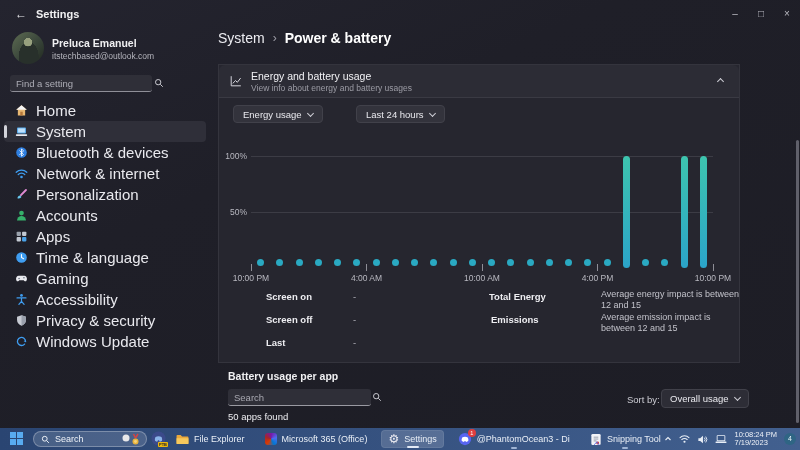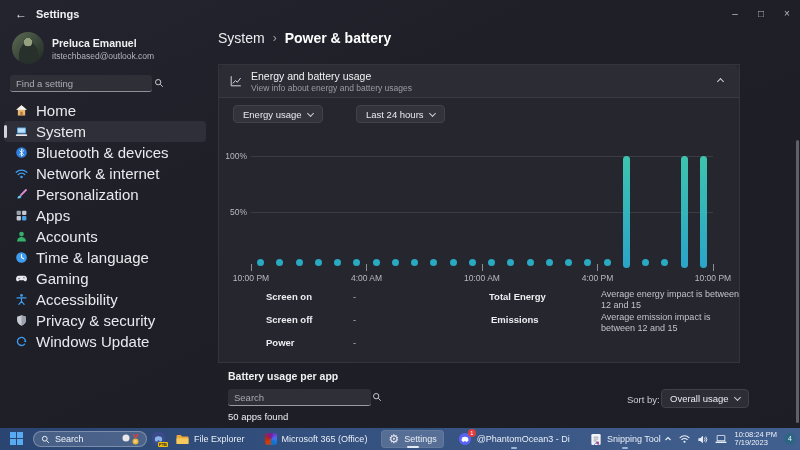--- a/index.html
+++ b/index.html
@@ -168,36 +168,36 @@
           <svg viewBox="0 0 16 16" width="13" height="13">
             <path d="M13.5 2.5l-6.2 6.2" stroke="#e08ad2" stroke-width="2.4" stroke-linecap="round"></path>
             <path d="M6.2 9.2c-1.8 0-2.8 1.2-3.2 3.4 1.4.6 4.4.4 4.9-1.7z" fill="#69c8f0"></path>
           </svg>
         </span>
       <span class="lbl">Personalization</span>
     </div>
     <div class="nav-item">
       <span class="ico">
           <svg viewBox="0 0 16 16" width="13" height="13">
+            <circle cx="8" cy="5" r="2.9" fill="#35b06a"></circle>
+            <path d="M2.5 14a5.5 5.5 0 0111 0z" fill="#35b06a"></path>
+          </svg>
+        </span>
+      <span class="lbl">Accounts</span>
+    </div>
+    <div class="nav-item">
+      <span class="ico">
+          <svg viewBox="0 0 16 16" width="13" height="13">
             <rect x="2" y="2" width="5.3" height="5.3" rx="1" fill="#9aa2ad"></rect>
             <rect x="8.7" y="2" width="5.3" height="5.3" rx="1" fill="#c3c9d2"></rect>
             <rect x="2" y="8.7" width="5.3" height="5.3" rx="1" fill="#c3c9d2"></rect>
             <rect x="8.7" y="8.7" width="5.3" height="5.3" rx="1" fill="#4aa3ea"></rect>
           </svg>
         </span>
       <span class="lbl">Apps</span>
-    </div>
-    <div class="nav-item">
-      <span class="ico">
-          <svg viewBox="0 0 16 16" width="13" height="13">
-            <circle cx="8" cy="5" r="2.9" fill="#35b06a"></circle>
-            <path d="M2.5 14a5.5 5.5 0 0111 0z" fill="#35b06a"></path>
-          </svg>
-        </span>
-      <span class="lbl">Accounts</span>
     </div>
     <div class="nav-item">
       <span class="ico">
           <svg viewBox="0 0 16 16" width="13" height="13">
             <circle cx="8" cy="8" r="6.5" fill="#3f9df0"></circle>
             <path d="M8 4.2V8l2.6 1.6" stroke="#fff" stroke-width="1.3" fill="none" stroke-linecap="round"></path>
           </svg>
         </span>
       <span class="lbl">Time &amp; language</span>
     </div>
@@ -307,21 +307,21 @@
         <div class="xlabel" style="left: 100%;">10:00 PM</div>
       </div>
   <div class="ylabel" style="top: 10px;">100%</div>
       <div class="ylabel" style="top: 66px;">50%</div>
     </div>
 
   <div class="stat-lbl" style="left:47px;top:226px;">Screen on</div>
   <div class="stat-dash" style="left:134px;top:226px;">-</div>
   <div class="stat-lbl" style="left:47px;top:249px;">Screen off</div>
   <div class="stat-dash" style="left:134px;top:249px;">-</div>
-  <div class="stat-lbl" style="left:47px;top:272px;">Power</div>
+  <div class="stat-lbl" style="left:47px;top:272px;">Last</div>
   <div class="stat-dash" style="left:134px;top:272px;">-</div>
   <div class="stat-lbl" style="left:270px;top:226px;">Total Energy</div>
   <div class="stat-val" style="left:382px;top:224px;">Average energy impact is between 12 and 15</div>
   <div class="stat-lbl" style="left:257px;top:249px;padding-left:15px;">Emissions</div>
   <div class="stat-val" style="left:382px;top:247px;">Average emission impact is between 12 and 15</div>
 </div>
 
 <div class="bat-title">Battery usage per app</div>
 <div class="bat-search">
   <input placeholder="Search" style="">

